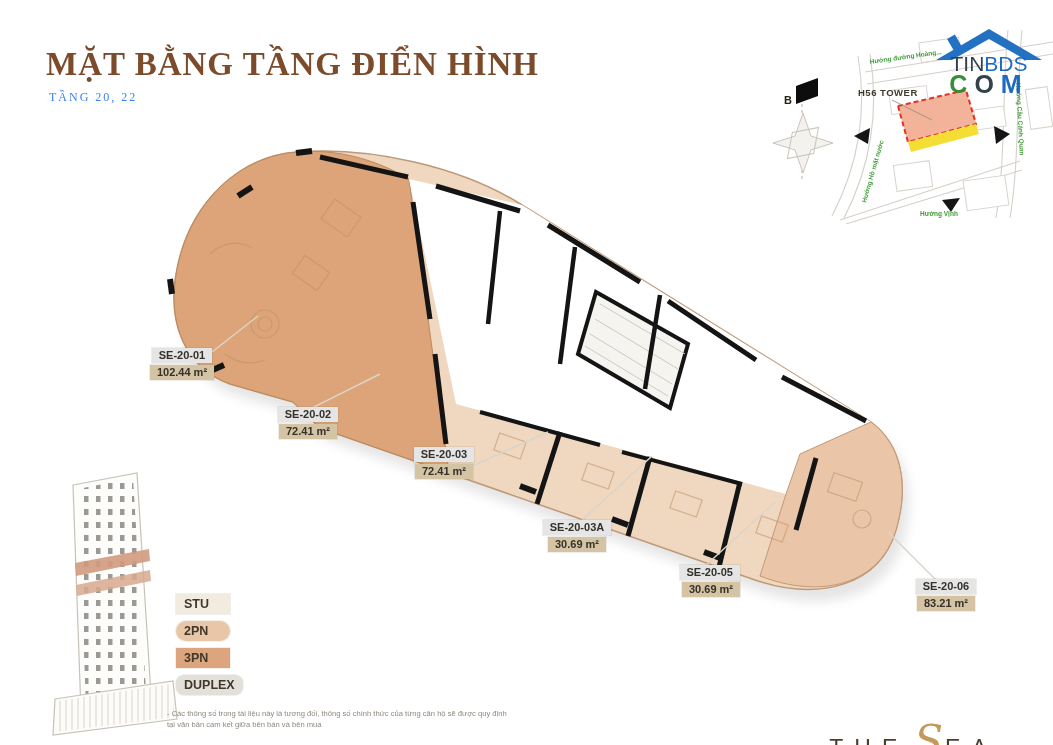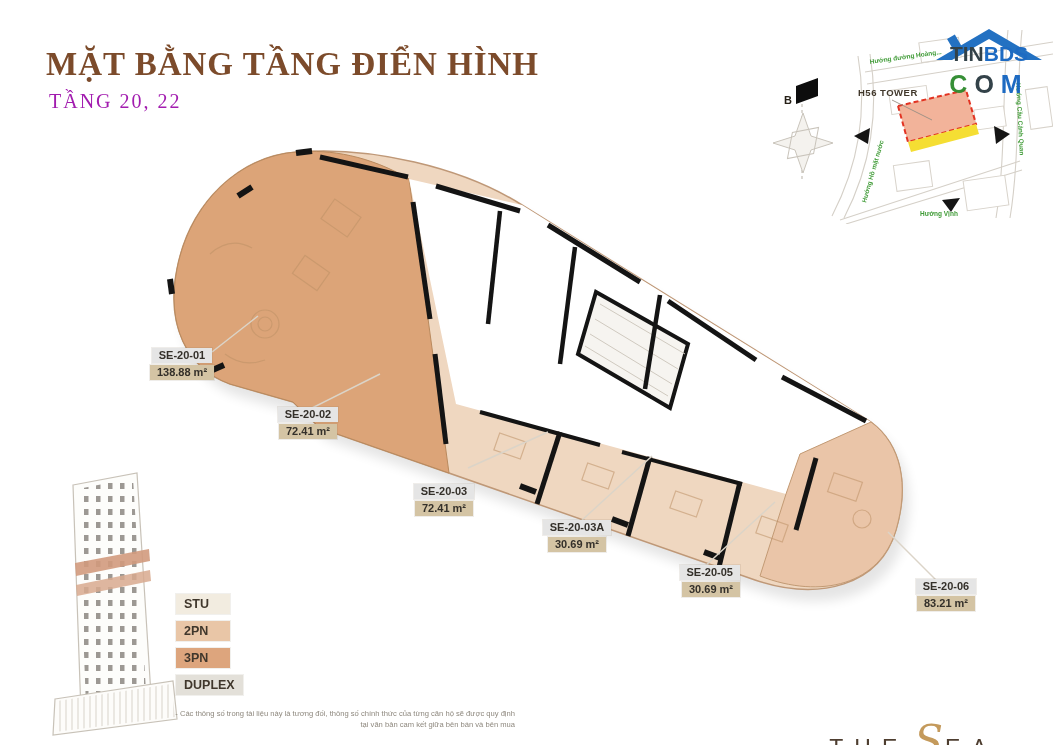--- a/index.html
+++ b/index.html
@@ -4,50 +4,50 @@
 <style>
   * { margin:0; padding:0; box-sizing:border-box; }
   html,body { background:#ffffff; }
   body { font-family:"Liberation Sans", sans-serif; }
   .stage { position:relative; width:1053px; height:745px; background:#ffffff; overflow:hidden;margin-top:24px; }
 
   
   .title { position:absolute; left:46px; top:22px; font-family:"Liberation Serif", serif;
            font-weight:700; font-size:33px; letter-spacing:1px; color:#7c4b2b; }
   .subtitle { position:absolute; left:49px; top:66px; font-family:"Liberation Serif", serif;
-           font-size:20px; letter-spacing:2px; color:#a21caf; }
+           font-size:12px; letter-spacing:2px; color:#3b82f6; }
 
   
   .plan-svg { position:absolute; left:0; top:0; }
 
   
   .unit-label { position:absolute; text-align:center; font-size:11px; font-weight:700; color:#34302a; }
   .unit-label .name { display:inline-block; background:#e5e5e5; padding:1px 7px 2px; box-shadow:0 0 0 1px rgba(120,105,80,.12); }
   .unit-label .area { display:inline-block; background:#d4c4a4; padding:1px 7px 2px; margin-top:2px; box-shadow:0 0 0 1px rgba(120,105,80,.12); }
   .u1{left:142px; top:324px; width:80px;} .u2{left:268px; top:383px; width:80px;}
-  .u3{left:404px; top:460px; width:80px;} .u4{left:532px; top:496px; width:90px;}
+  .u3{left:404px; top:423px; width:80px;} .u4{left:532px; top:496px; width:90px;}
   .u5{left:660px; top:541px; width:80px;text-align:right;} .u6{left:906px; top:555px; width:80px;}
 
   
   .legend { position:absolute; left:176px; top:570px; }
   .legend .chip { min-width:54px; font-size:12.5px; font-weight:700;
                   color:#40372c; padding:3px 8px; margin-bottom:7px;
                   box-shadow:0 0 0 1px rgba(120,105,80,.10); width:fit-content; }
 
   
   .disclaimer { position:absolute; left:167px; top:685px; width:348px; font-size:7.6px;
-                line-height:1.4; color:#8e887e;text-align:right; }
+                line-height:1.4; color:#8e887e; }
 
   
   .minimap { position:absolute; left:770px; top:4px; }
 
   
   .wm { position:absolute; left:934px; top:2px; width:110px; height:72px; opacity:.96; text-align:center; }
   .wm svg { position:absolute; left:0; top:0; }
-  .wm .l1 { position:absolute; left:0; top:16px; width:110px; font-weight:700; font-size:21px; letter-spacing:0px; }
+  .wm .l1 { position:absolute; left:0; top:26px; width:110px; font-weight:400; font-size:21px; letter-spacing:0px; }
   .wm .l1 .dark{ color:#2b3b42; } .wm .l1 .blue{ color:#1565c0; }
   .wm .l2 { position:absolute; left:0; top:44px; width:110px; font-weight:700; font-size:25px; letter-spacing:7px; }
   .wm .l2 .c{ color:#2e8b2e; } .wm .l2 .o{ color:#2b3b42; } .wm .l2 .m{ color:#1565c0; }
 
   
   .brand { position:absolute; left:806px; top:696px; width:215px; display:flex;
            align-items:flex-end; justify-content:center; color:#4e3e30;text-decoration:underline; }
   .brand .word { font-size:23px; letter-spacing:11px; font-weight:500; padding-top:8px; }
   .brand .script-s { font-family:"DejaVu Serif", serif; font-style:italic; font-size:42px;
                      color:#c49a5c; margin:0 2px 0 6px; line-height:1; }
@@ -138,21 +138,21 @@
       <path d="M312,384 L380,350"></path>
       <path d="M468,444 L548,408"></path>
       <path d="M580,498 L652,432"></path>
       <path d="M704,543 L775,478"></path>
       <path d="M938,558 L888,508"></path>
     </g>
   </svg>
 
   <div class="unit-label u1">
     <span class="name">SE-20-01</span><br>
-    <span class="area">138.88 m²</span>
+    <span class="area">102.44 m²</span>
   </div>
   <div class="unit-label u2">
     <span class="name">SE-20-02</span><br>
     <span class="area">72.41 m²</span>
   </div>
   <div class="unit-label u3">
     <span class="name">SE-20-03</span><br>
     <span class="area">72.41 m²</span>
   </div>
   <div class="unit-label u4">
@@ -163,23 +163,23 @@
     <span class="name">SE-20-05</span><br>
     <span class="area">30.69 m²</span>
   </div>
   <div class="unit-label u6">
     <span class="name">SE-20-06</span><br>
     <span class="area">83.21 m²</span>
   </div>
 
   <div class="legend">
     <div class="chip" style="background: rgb(242, 236, 224);">STU</div>
-    <div class="chip" style="background: rgb(233, 198, 167);">2PN</div>
+    <div class="chip" style="background: rgb(233, 198, 167); border-radius: 10px;">2PN</div>
     <div class="chip" style="background: rgb(221, 165, 125);">3PN</div>
-    <div class="chip" style="background: rgb(227, 224, 217);">DUPLEX</div>
+    <div class="chip" style="background: rgb(227, 224, 217); border-radius: 8px;">DUPLEX</div>
   </div>
 
   <svg class="tower-illu" width="150" height="290" viewBox="0 0 150 290">
     <defs>
       <pattern id="winpat" width="12" height="13" patternUnits="userSpaceOnUse">
         <rect width="12" height="13" fill="none"></rect>
         <rect x="3" y="3" width="4.5" height="6" fill="#77716a" opacity="0.8"></rect>
       </pattern>
       <pattern id="hatch" width="6" height="10" patternUnits="userSpaceOnUse">
         <path d="M3,0 V10" stroke="#d8d3ca" stroke-width="1"></path>

